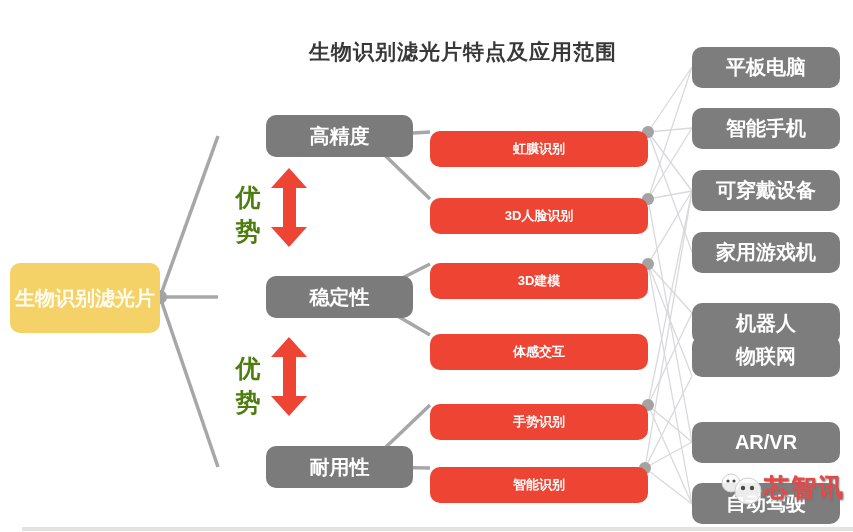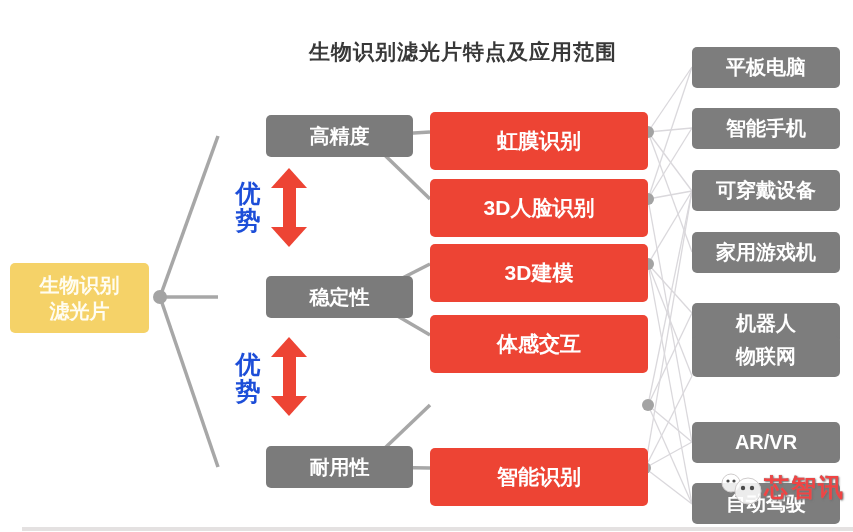--- a/index.html
+++ b/index.html
@@ -23,33 +23,33 @@
   }
 
   svg.connector-layer{position:absolute;left:0;top:0;width:853px;height:532px;z-index:1;}
   svg .thick{stroke:var(--thick-line);stroke-width:3.5;}
   svg .thin{stroke:var(--thin-line);stroke-width:1.3;}
   svg .dot{fill:var(--dot);}
 
   .node{
     position:absolute;z-index:2;color:#fff;font-weight:bold;
     display:flex;align-items:center;justify-content:center;text-align:center;
-    border-radius:5px;
+    border-radius:10px;
   }
   .root-node{
-    left:10px;top:263px;width:139px;height:70px;background:var(--root-bg);
-    flex-direction:column;font-size:20px;line-height:26px;color:#FFFDF2;
+    left:10px;top:263px;width:150px;height:70px;background:var(--root-bg);
+    flex-direction:row;font-size:20px;line-height:26px;color:#FFFDF2;
   }
   .feature-node{left:218px;width:147px;height:42px;background:var(--feature-bg);font-size:20px;margin-left:48px;}
-  .tech-node{left:430px;width:218px;height:58px;background:var(--tech-bg);font-size:21px;}
+  .tech-node{left:430px;width:218px;height:36px;background:var(--tech-bg);font-size:13px;margin-top:19px;}
   .device-node{left:692px;width:148px;height:41px;background:var(--device-bg);font-size:20px;}
 
   .advantage-label{
     position:absolute;z-index:2;left:234px;width:28px;
-    font-size:25px;font-weight:bold;color:#1d4ed8;line-height:27px;
+    font-size:25px;font-weight:bold;color:#4d7c0f;line-height:34px;
     word-break:break-all;text-align:center;
   }
   .arrow-v{position:absolute;z-index:2;left:271px;width:36px;}
   .arrow-v .head-up{width:0;height:0;margin:0 auto;
     border-left:18px solid transparent;border-right:18px solid transparent;
     border-bottom:20px solid var(--arrow-red);}
   .arrow-v .shaft{width:13px;height:39px;margin:0 auto;background:var(--arrow-red);}
   .arrow-v .head-down{width:0;height:0;margin:0 auto;
     border-left:18px solid transparent;border-right:18px solid transparent;
     border-top:20px solid var(--arrow-red);}
@@ -144,20 +144,23 @@
   </div>
   <div class="node tech-node" style="top:179px">
     <span>3D人脸识别</span>
   </div>
   <div class="node tech-node" style="top:244px">
     <span>3D建模</span>
   </div>
   <div class="node tech-node" style="top:315px">
     <span>体感交互</span>
   </div>
+  <div class="node tech-node" style="top:385px">
+    <span>手势识别</span>
+  </div>
   <div class="node tech-node" style="top:448px">
     <span>智能识别</span>
   </div>
 
   <div class="node device-node" style="top:47px">
     <span>平板电脑</span>
   </div>
   <div class="node device-node" style="top:108px">
     <span>智能手机</span>
   </div>

